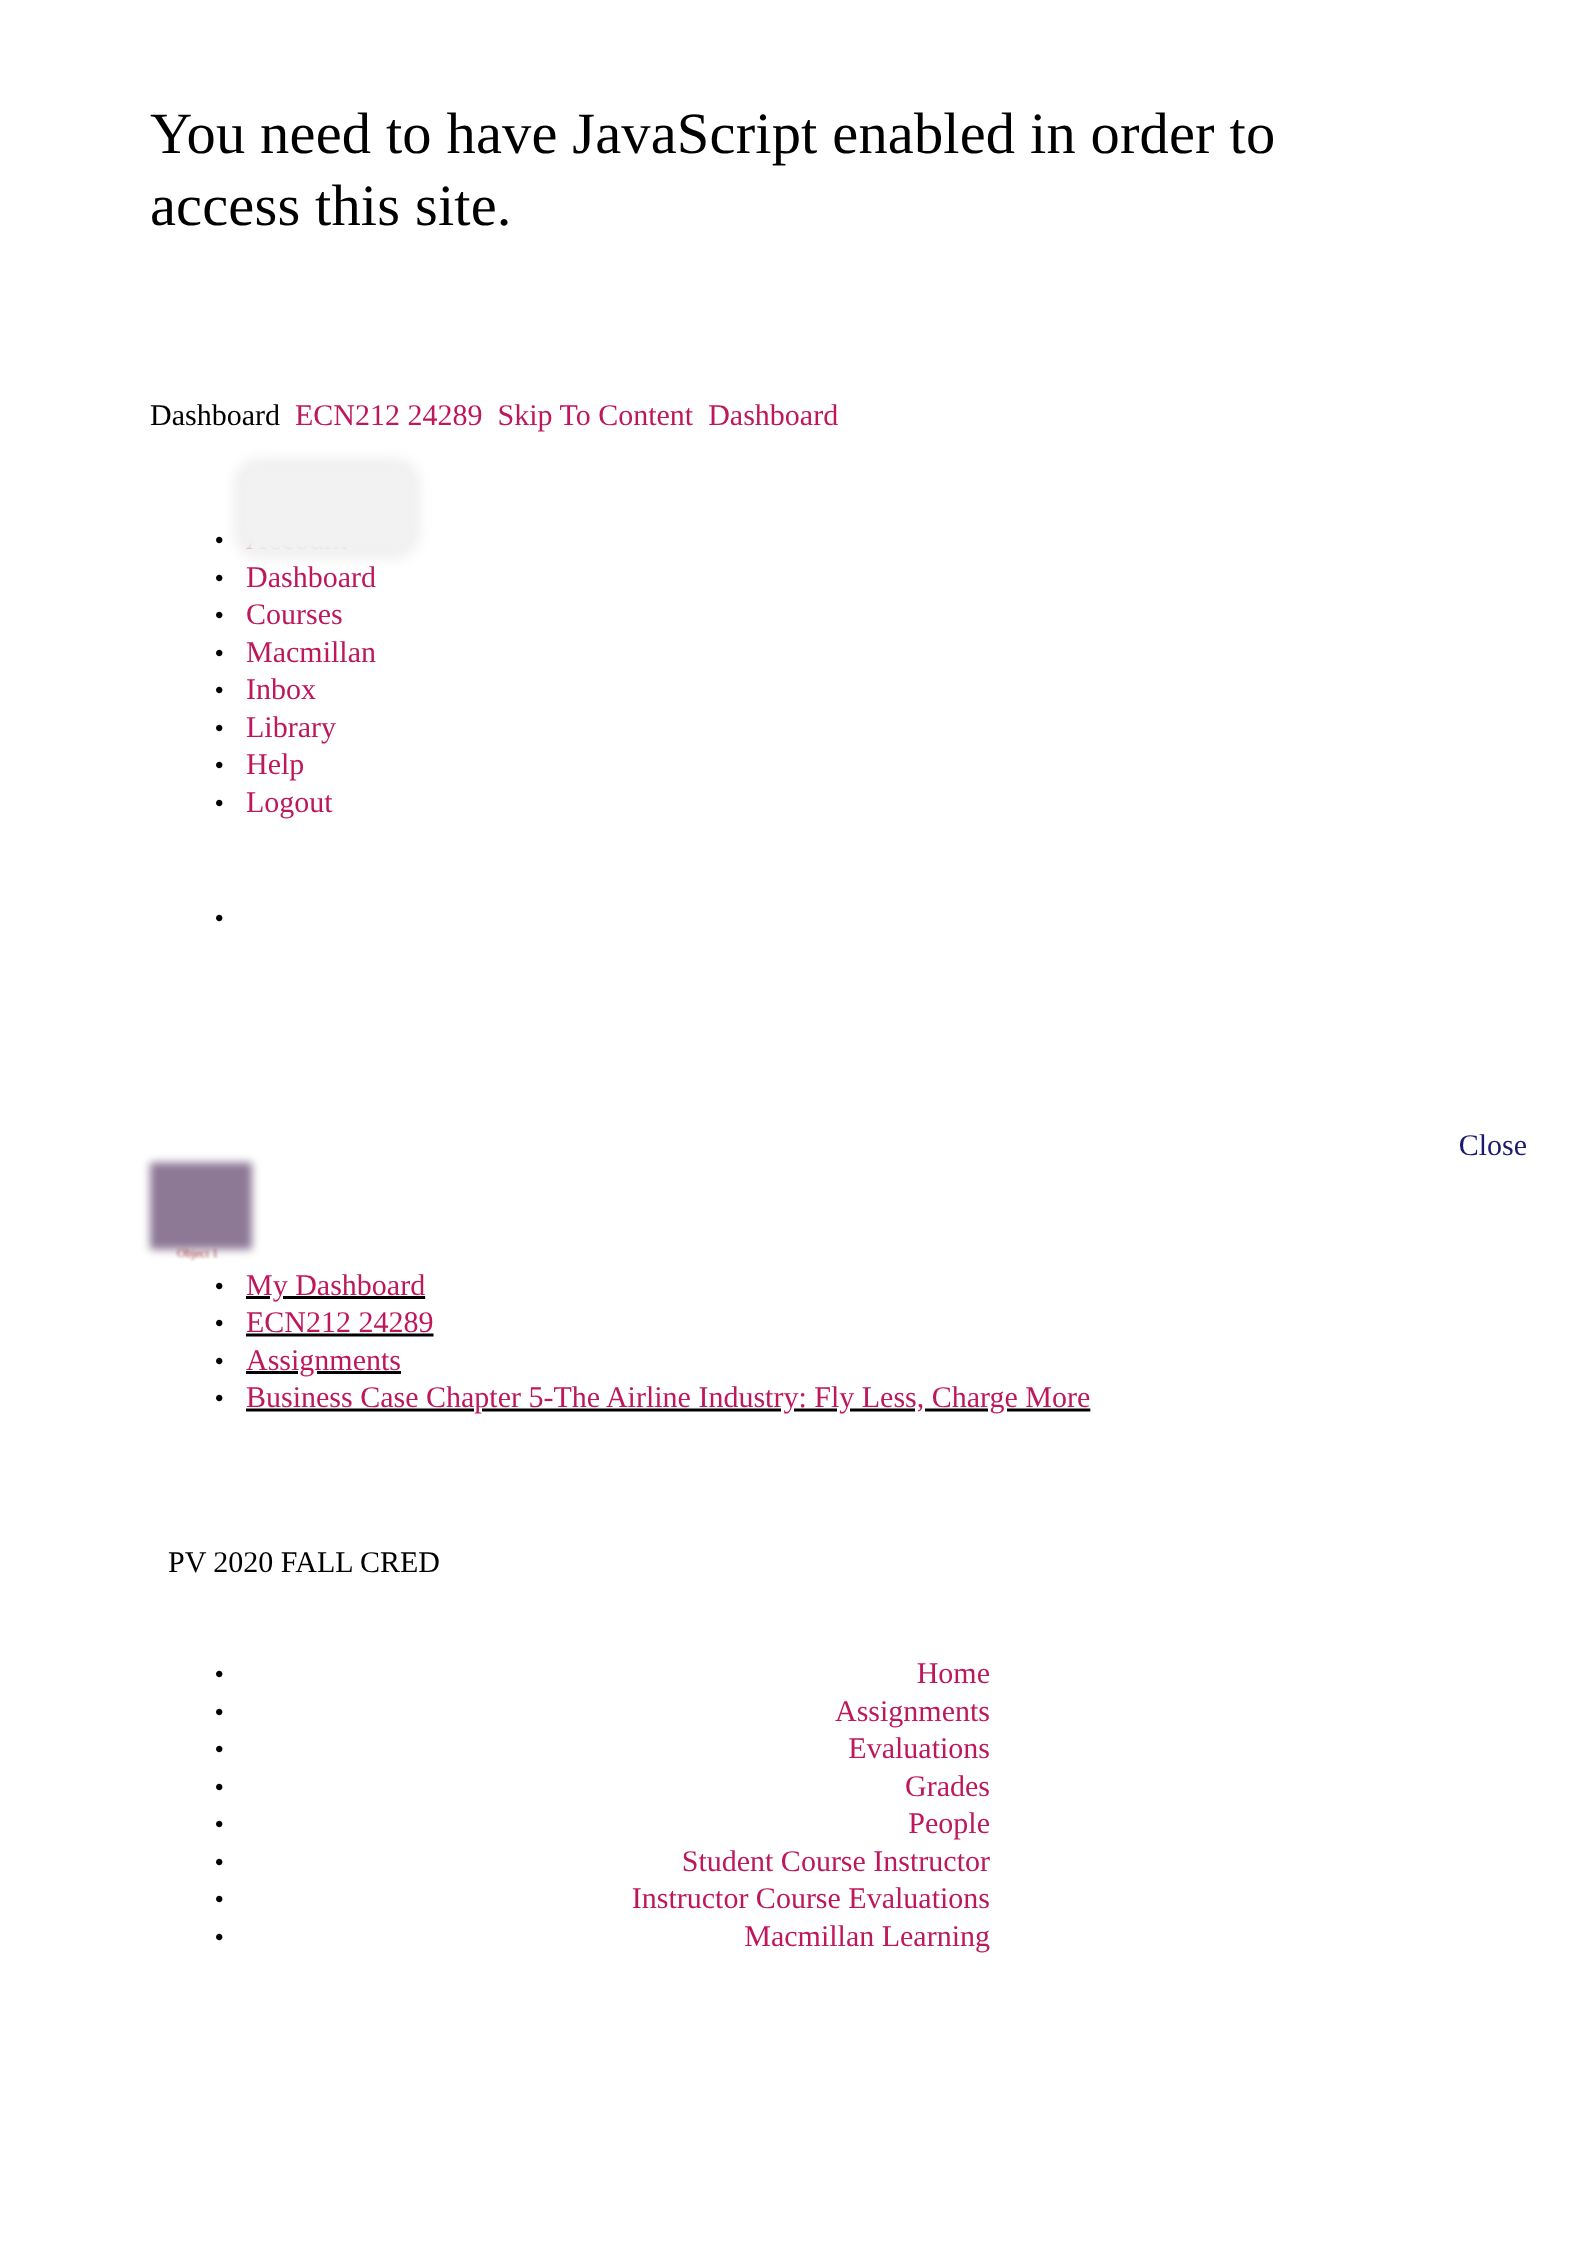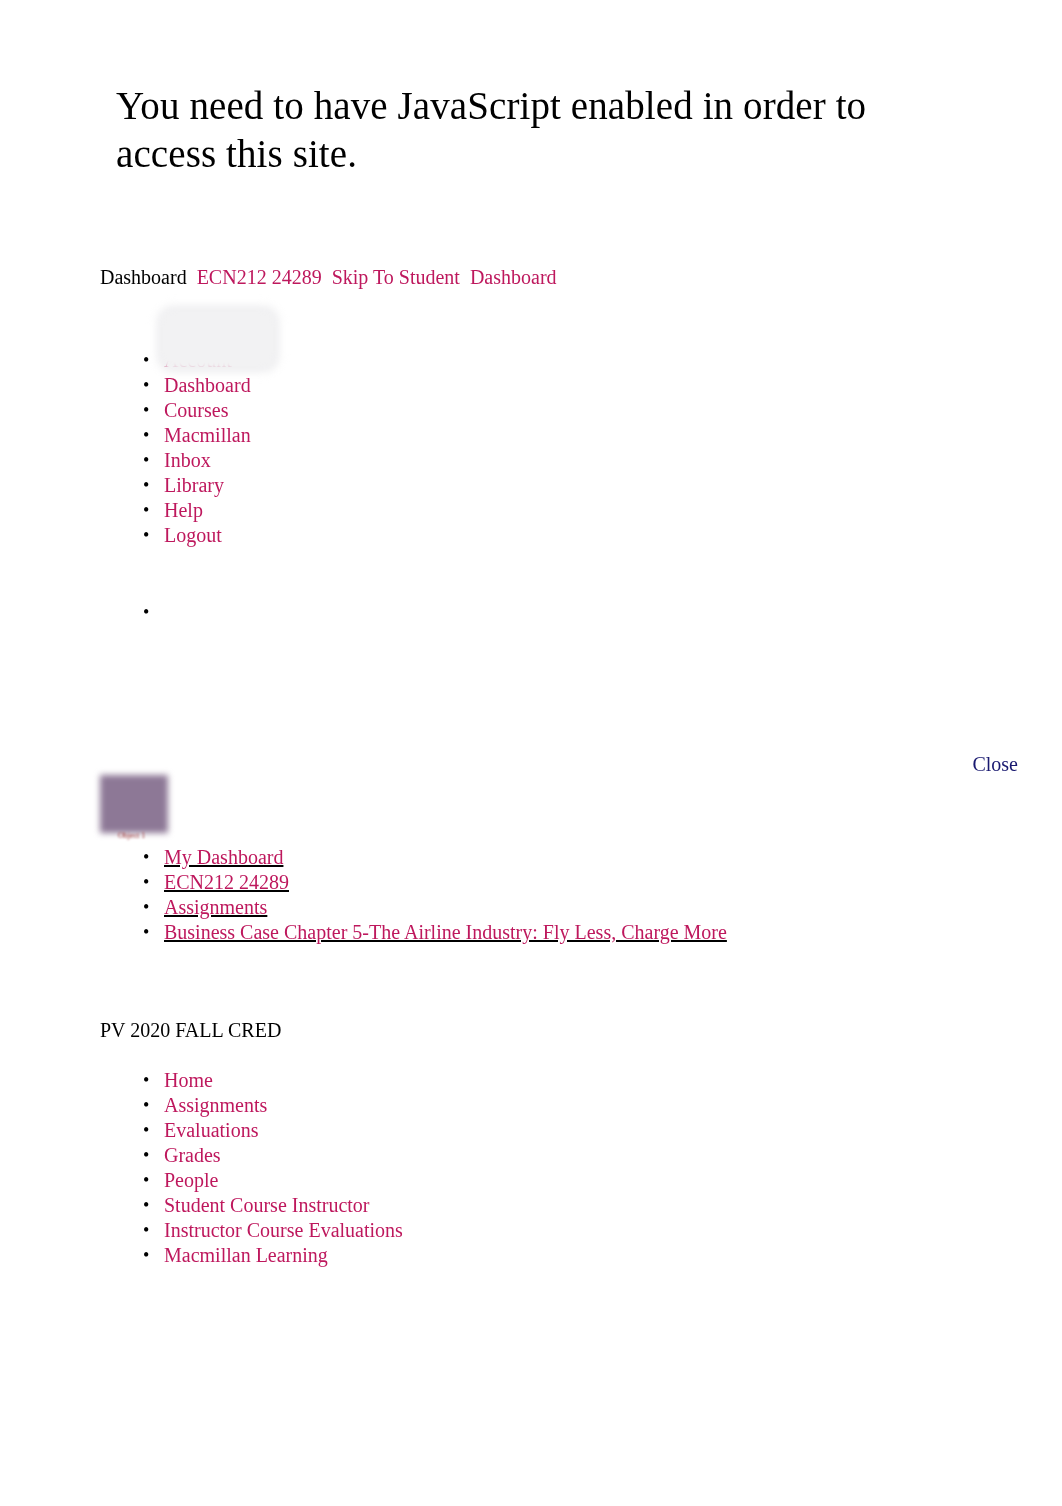--- a/index.html
+++ b/index.html
@@ -28,21 +28,21 @@
   
   .js-warning {
     position: absolute;
     left: 100px;
     top: 66px;
     width: 840px;
     font-size: 39px;
     line-height: 48px;
     font-weight: normal;
     color: #000000;
-    margin: 16px;
+    margin: 0;
     letter-spacing: 0.1px;
   }
 
   
   .top-links {
     position: absolute;
     left: 100px;
     top: 245px;
     width: 700px;
     font-size: 20px;
@@ -161,42 +161,43 @@
 
   
   .course-title {
     position: absolute;
     left: 100px;
     top: 1018px;
     font-size: 20px;
     line-height: 25px;
     font-weight: normal;
     color: #000000;
-    margin: 0;
+    margin: 12px;
   }
 
   
   .course-nav {
     position: absolute;
     left: 140px;
-    top: 1068px;
+    top: 1104px;
     width: 520px;
+    text-align: right;
   }
 </style>
 </head>
 <body>
 
 <div class="page">
 
   <h1 class="js-warning">You need to have JavaScript enabled in order to access this site.</h1>
 
   <p class="top-links">
     <span>Dashboard</span>
     <span>&nbsp;</span><a class="lnk">ECN212 24289</a>
-    <span>&nbsp;</span><a class="lnk">Skip To Student</a>
+    <span>&nbsp;</span><a class="lnk">Skip To Content</a>
     <span>&nbsp;</span><a class="lnk">Dashboard</a>
   </p>
 
   <ul class="navlist global-nav">
     <li class="account-item">
       <span class="avatar-placeholder"></span>
       <a class="lnk account-link-wrap">Account</a>
     </li>
     <li>
       <a class="lnk">Dashboard</a>

